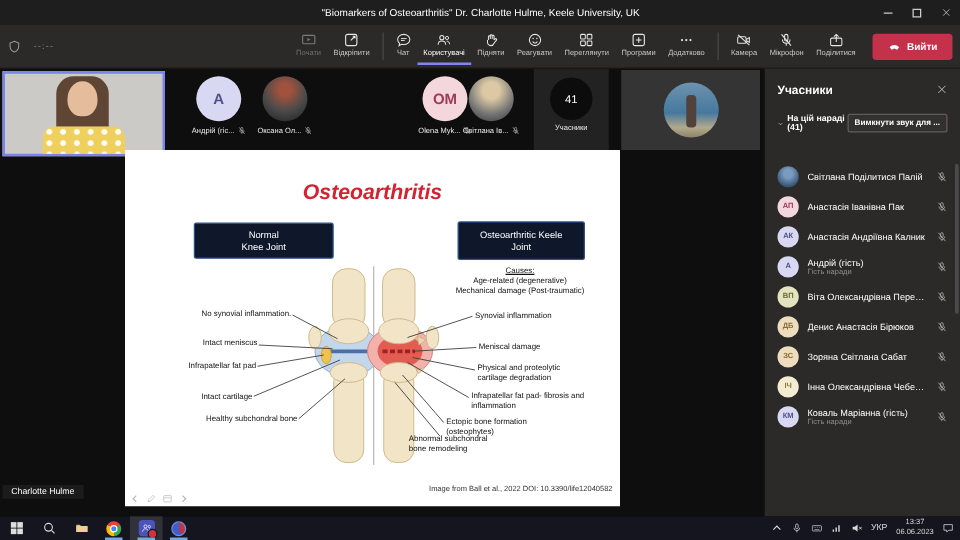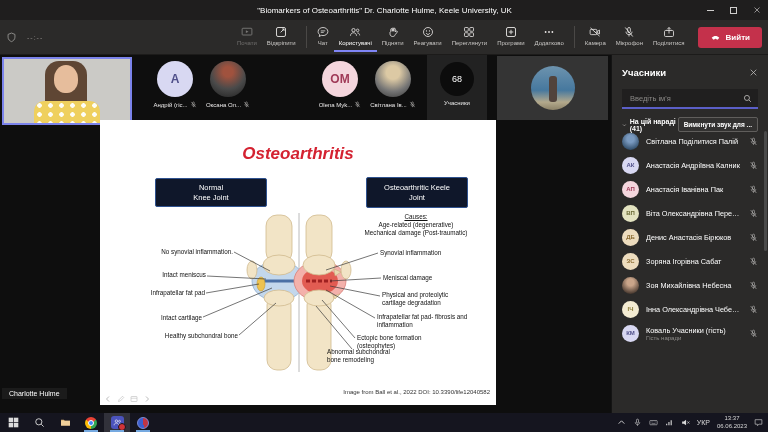--- a/index.html
+++ b/index.html
@@ -386,41 +386,41 @@
       </div>
       <div class="strip-tile" style="left:201px">
         <div class="strip-av pal-photo-oksana"></div>
         <div class="strip-name">
             <span>Оксана Ол...</span>
             <svg>
               <use href="#ic-mic-off"></use>
             </svg>
           </div>
       </div>
-      <div class="strip-tile" style="left:313px">
+      <div class="strip-tile" style="left:329px">
         <div class="strip-av pal-pink">ОМ</div>
         <div class="strip-name">
             <span>Olena Myk...</span>
             <svg>
               <use href="#ic-mic-off"></use>
             </svg>
           </div>
       </div>
       <div class="strip-tile" style="left:366px">
         <div class="strip-av pal-photo-svitlana"></div>
         <div class="strip-name">
             <span>Світлана Ів...</span>
             <svg>
               <use href="#ic-mic-off"></use>
             </svg>
           </div>
       </div>
 
       <div class="overflow-tile">
-        <div class="ov-circle">68</div>
+        <div class="ov-circle">41</div>
         <div class="ov-label">Учасники</div>
       </div>
 
       <div class="gallery-tile">
         <div class="gal-av">
             <div class="gal-person"></div>
           </div>
       </div>
 
       <div class="slide">
@@ -514,26 +514,20 @@
       <div class="presenter-pill">Charlotte Hulme</div>
     </div>
 
     <div class="sidebar">
       <div class="sb-head">
         <span class="sb-title">Учасники</span>
         <span class="sb-close"><svg>
               <use href="#ic-close"></use>
             </svg></span>
       </div>
-      <div class="sb-search">
-        <input type="text" placeholder="Введіть ім'я" style="">
-        <svg>
-            <use href="#ic-search"></use>
-          </svg>
-      </div>
       <div class="sb-row2">
         <span class="sb-section">
           <svg>
               <use href="#ic-chev-down"></use>
             </svg>
           <span>На цій нараді (41)</span>
         </span>
         <button class="mute-all-btn">Вимкнути звук для ...</button>
       </div>
 
@@ -541,33 +535,43 @@
         <div class="p-row">
           <div class="p-av pal-photo-paliy"></div>
           <div class="p-txt">
               <div class="p-name">Світлана Поділитися Палій</div>
             </div>
           <svg class="p-mic">
               <use href="#ic-mic-off"></use>
             </svg>
         </div>
         <div class="p-row">
+          <div class="p-av pal-pink">АП</div>
+          <div class="p-txt">
+              <div class="p-name">Анастасія Іванівна Пак</div>
+            </div>
+          <svg class="p-mic">
+              <use href="#ic-mic-off"></use>
+            </svg>
+        </div>
+        <div class="p-row">
           <div class="p-av pal-lav">АК</div>
           <div class="p-txt">
               <div class="p-name">Анастасія Андріївна Калник</div>
             </div>
           <svg class="p-mic">
               <use href="#ic-mic-off"></use>
             </svg>
         </div>
         <div class="p-row">
-          <div class="p-av pal-pink">АП</div>
-          <div class="p-txt">
-              <div class="p-name">Анастасія Іванівна Пак</div>
-            </div>
+          <div class="p-av pal-lav">А</div>
+          <div class="p-txt">
+            <div class="p-name">Андрій (гість)</div>
+            <div class="p-sub">Гість наради</div>
+          </div>
           <svg class="p-mic">
               <use href="#ic-mic-off"></use>
             </svg>
         </div>
         <div class="p-row">
           <div class="p-av pal-olive">ВП</div>
           <div class="p-txt">
               <div class="p-name">Віта Олександрівна Перестюк</div>
             </div>
           <svg class="p-mic">
@@ -579,48 +583,39 @@
           <div class="p-txt">
               <div class="p-name">Денис Анастасія Бірюков</div>
             </div>
           <svg class="p-mic">
               <use href="#ic-mic-off"></use>
             </svg>
         </div>
         <div class="p-row">
           <div class="p-av pal-tan">ЗС</div>
           <div class="p-txt">
-              <div class="p-name">Зоряна Ігорівна Сабат</div>
-            </div>
-          <svg class="p-mic">
-              <use href="#ic-mic-off"></use>
-            </svg>
-        </div>
-        <div class="p-row">
-          <div class="p-av pal-photo-zoya"></div>
-          <div class="p-txt">
-              <div class="p-name">Зоя Михайлівна Небесна</div>
+              <div class="p-name">Зоряна Світлана Сабат</div>
             </div>
           <svg class="p-mic">
               <use href="#ic-mic-off"></use>
             </svg>
         </div>
         <div class="p-row">
           <div class="p-av pal-cream">ІЧ</div>
           <div class="p-txt">
               <div class="p-name">Інна Олександрівна Чеберніна</div>
             </div>
           <svg class="p-mic">
               <use href="#ic-mic-off"></use>
             </svg>
         </div>
         <div class="p-row">
           <div class="p-av pal-lav">КМ</div>
           <div class="p-txt">
-            <div class="p-name">Коваль Учасники (гість)</div>
+            <div class="p-name">Коваль Маріанна (гість)</div>
             <div class="p-sub">Гість наради</div>
           </div>
           <svg class="p-mic">
               <use href="#ic-mic-off"></use>
             </svg>
         </div>
       </div>
       <div class="sb-scroll"></div>
     </div>
   </div>

